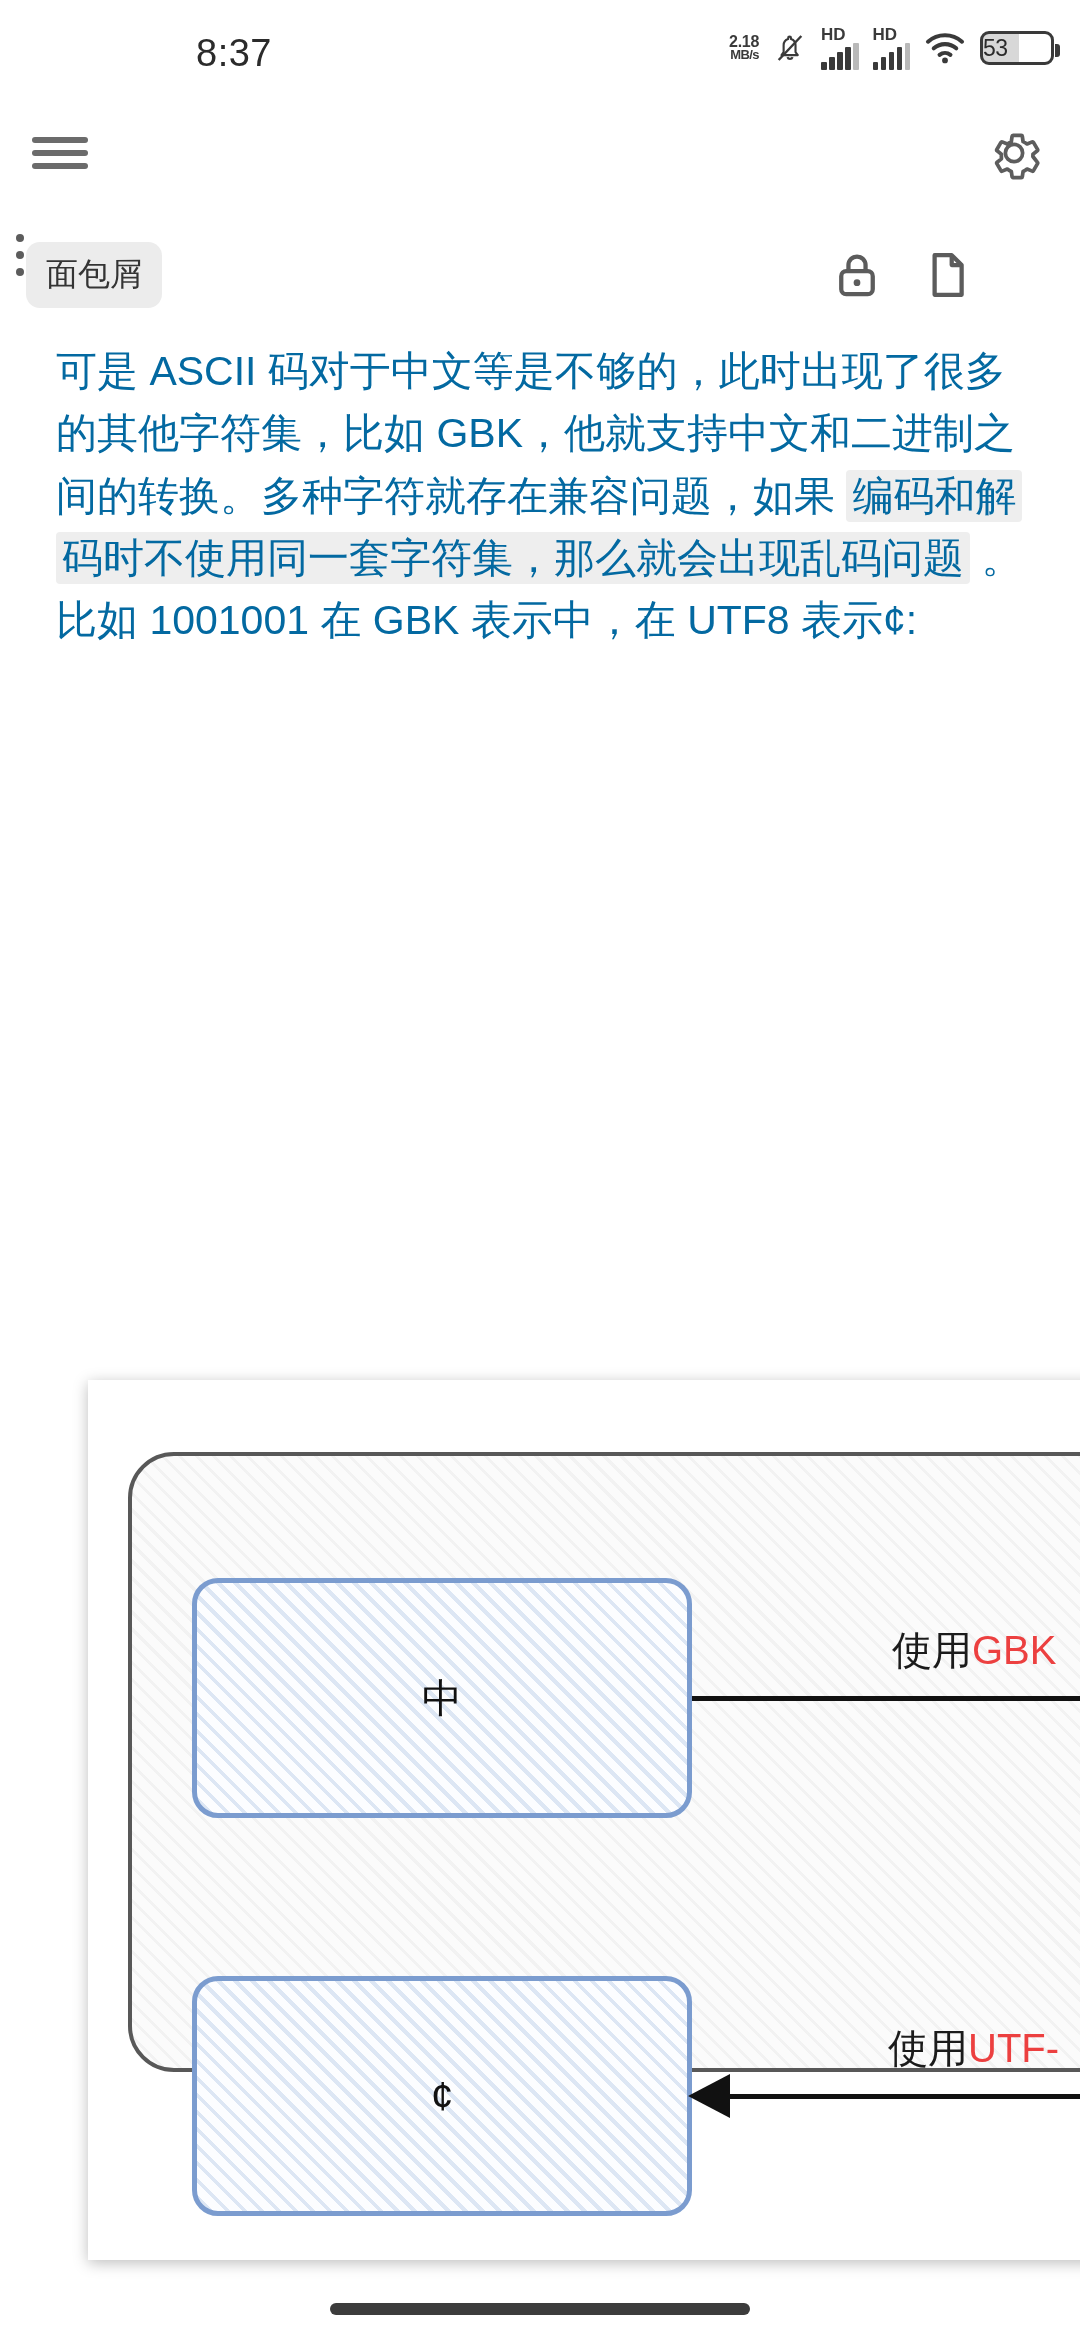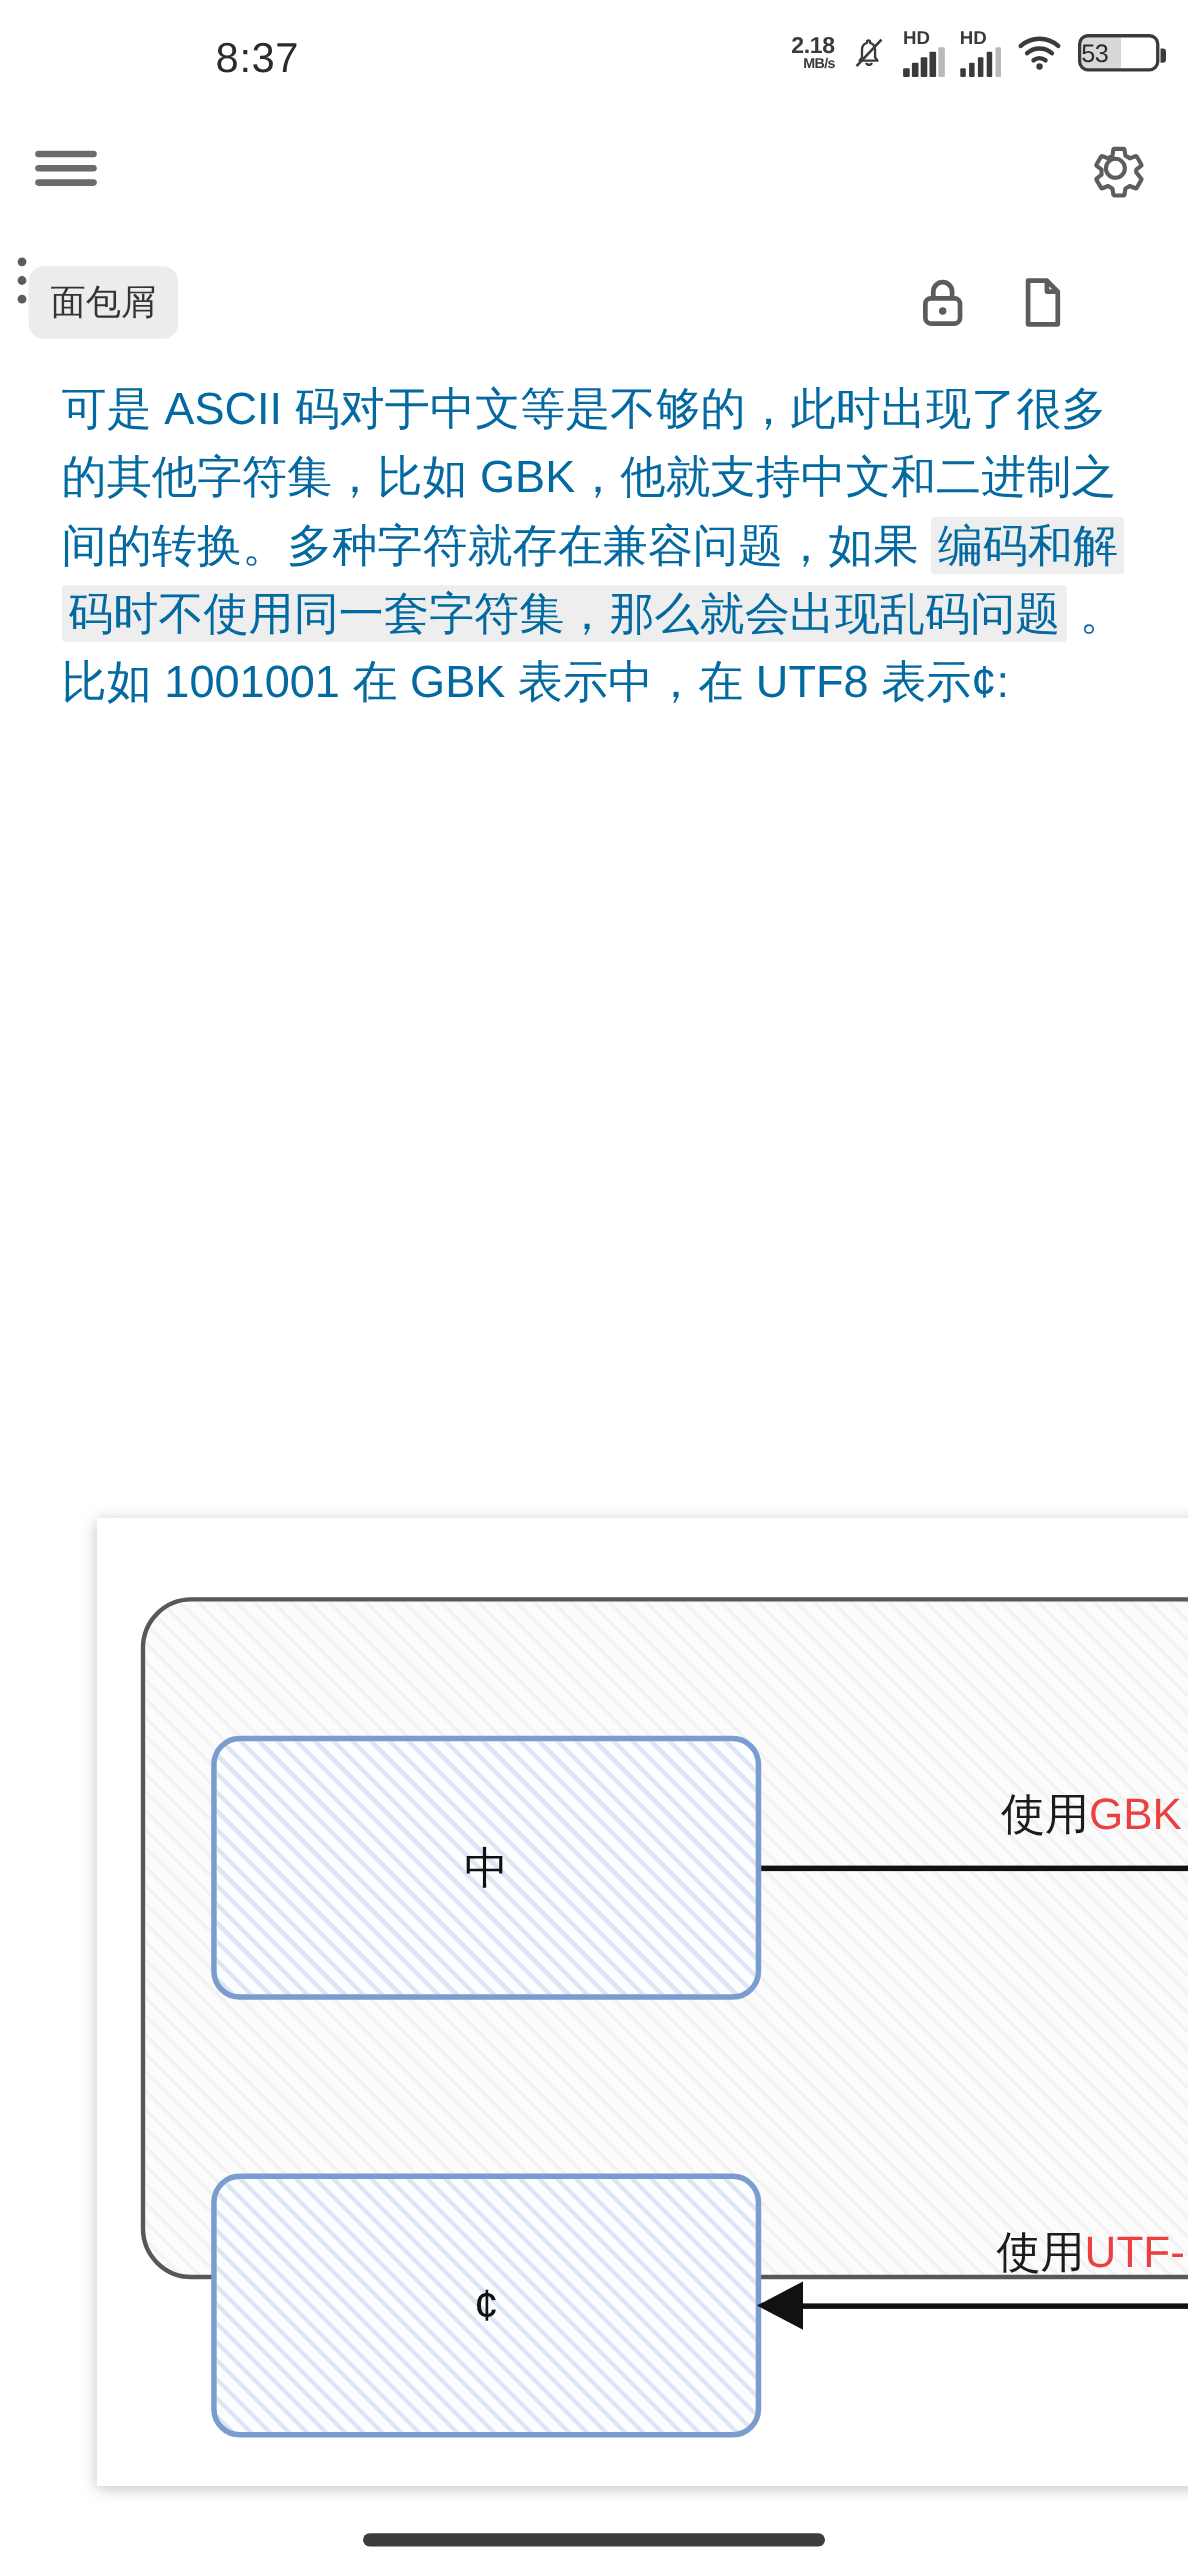--- a/index.html
+++ b/index.html
@@ -21,21 +21,21 @@
     font-size:38px; font-weight:400; letter-spacing:.5px; color:#2b2b2b;
   }
   #status-right {
     position:absolute; right:26px; top:26px;
     display:flex; align-items:center; gap:14px; height:44px;
   }
   .netspeed {
     display:flex; flex-direction:column; align-items:flex-end;
     line-height:.92; font-weight:700; color:#3a3a3a;
   }
-  .netspeed .n1 { font-size:21px; letter-spacing:-.3px;}
+  .netspeed .n1 { font-size:16px; letter-spacing:-.3px;}
   .netspeed .n2 { font-size:13px; letter-spacing:-.6px;margin-left:16px;}
   .sig-wrap { position:relative; display:flex; flex-direction:column; align-items:flex-start;justify-content:space-between; }
   .sig-hd { font-size:17px; font-weight:700; line-height:1; margin-bottom:1px; color:#3a3a3a;}
   .bars { display:flex; align-items:flex-end; gap:2.5px; height:26px;}
   .bars i { display:block; width:5.5px; background:#3a3a3a; border-radius:1px;}
   .bars i:nth-child(1){height:8px;}
   .bars i:nth-child(2){height:13px;}
   .bars i:nth-child(3){height:18px;}
   .bars i:nth-child(4){height:23px;}
   .bars i:nth-child(5){height:27px;background:#b9b9b9;}
@@ -137,21 +137,21 @@
     width:0; height:0;
     border-top:22px solid transparent;
     border-bottom:22px solid transparent;
     border-right:42px solid #111;
   }
 
   .edge-label {
     position:absolute; font-size:40px; white-space:nowrap;
     letter-spacing:0; line-height:1;
   }
-  .edge-label .cn { color:#1b1b1b;margin-left:18px; }
+  .edge-label .cn { color:#1b1b1b; }
   .edge-label .en { color:#ec4040; }
   #label-gbk { left:760px; top:174px; }
   #label-utf { left:756px; top:572px; }
 
   
   #navbar {
     position:absolute; left:0; bottom:0; width:1080px; height:62px;
     display:flex; align-items:center; justify-content:center;
   }
   #nav-pill { width:420px; height:12px; border-radius:6px; background:#3c3c3c; }

